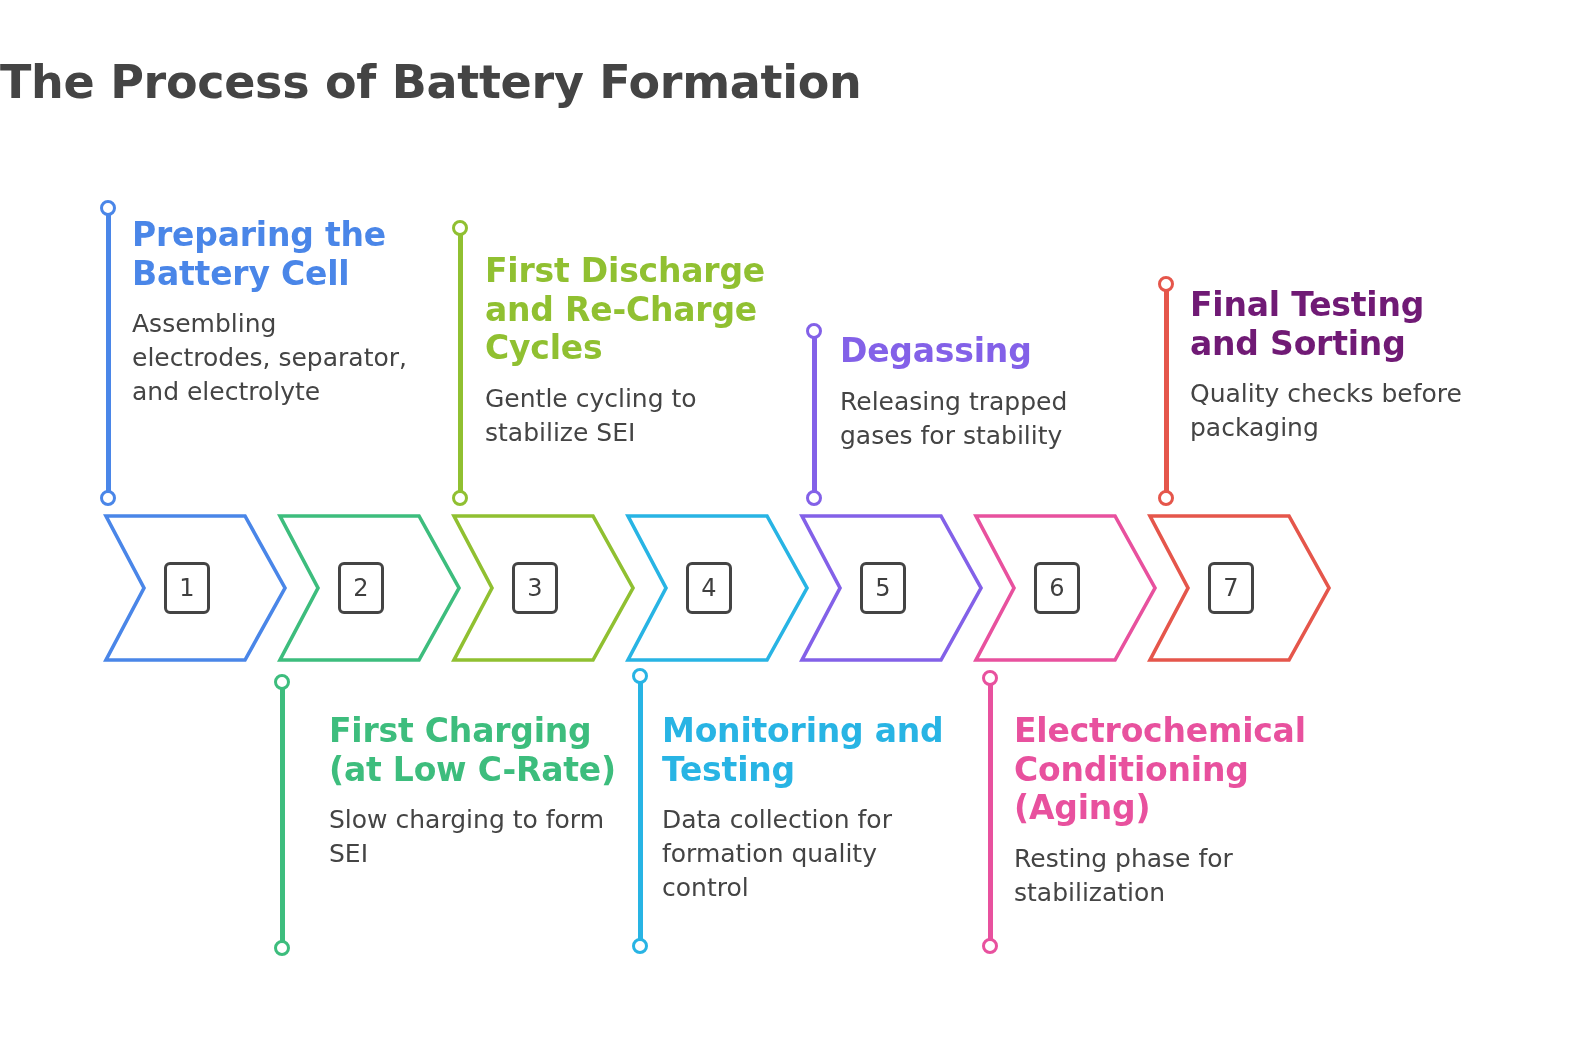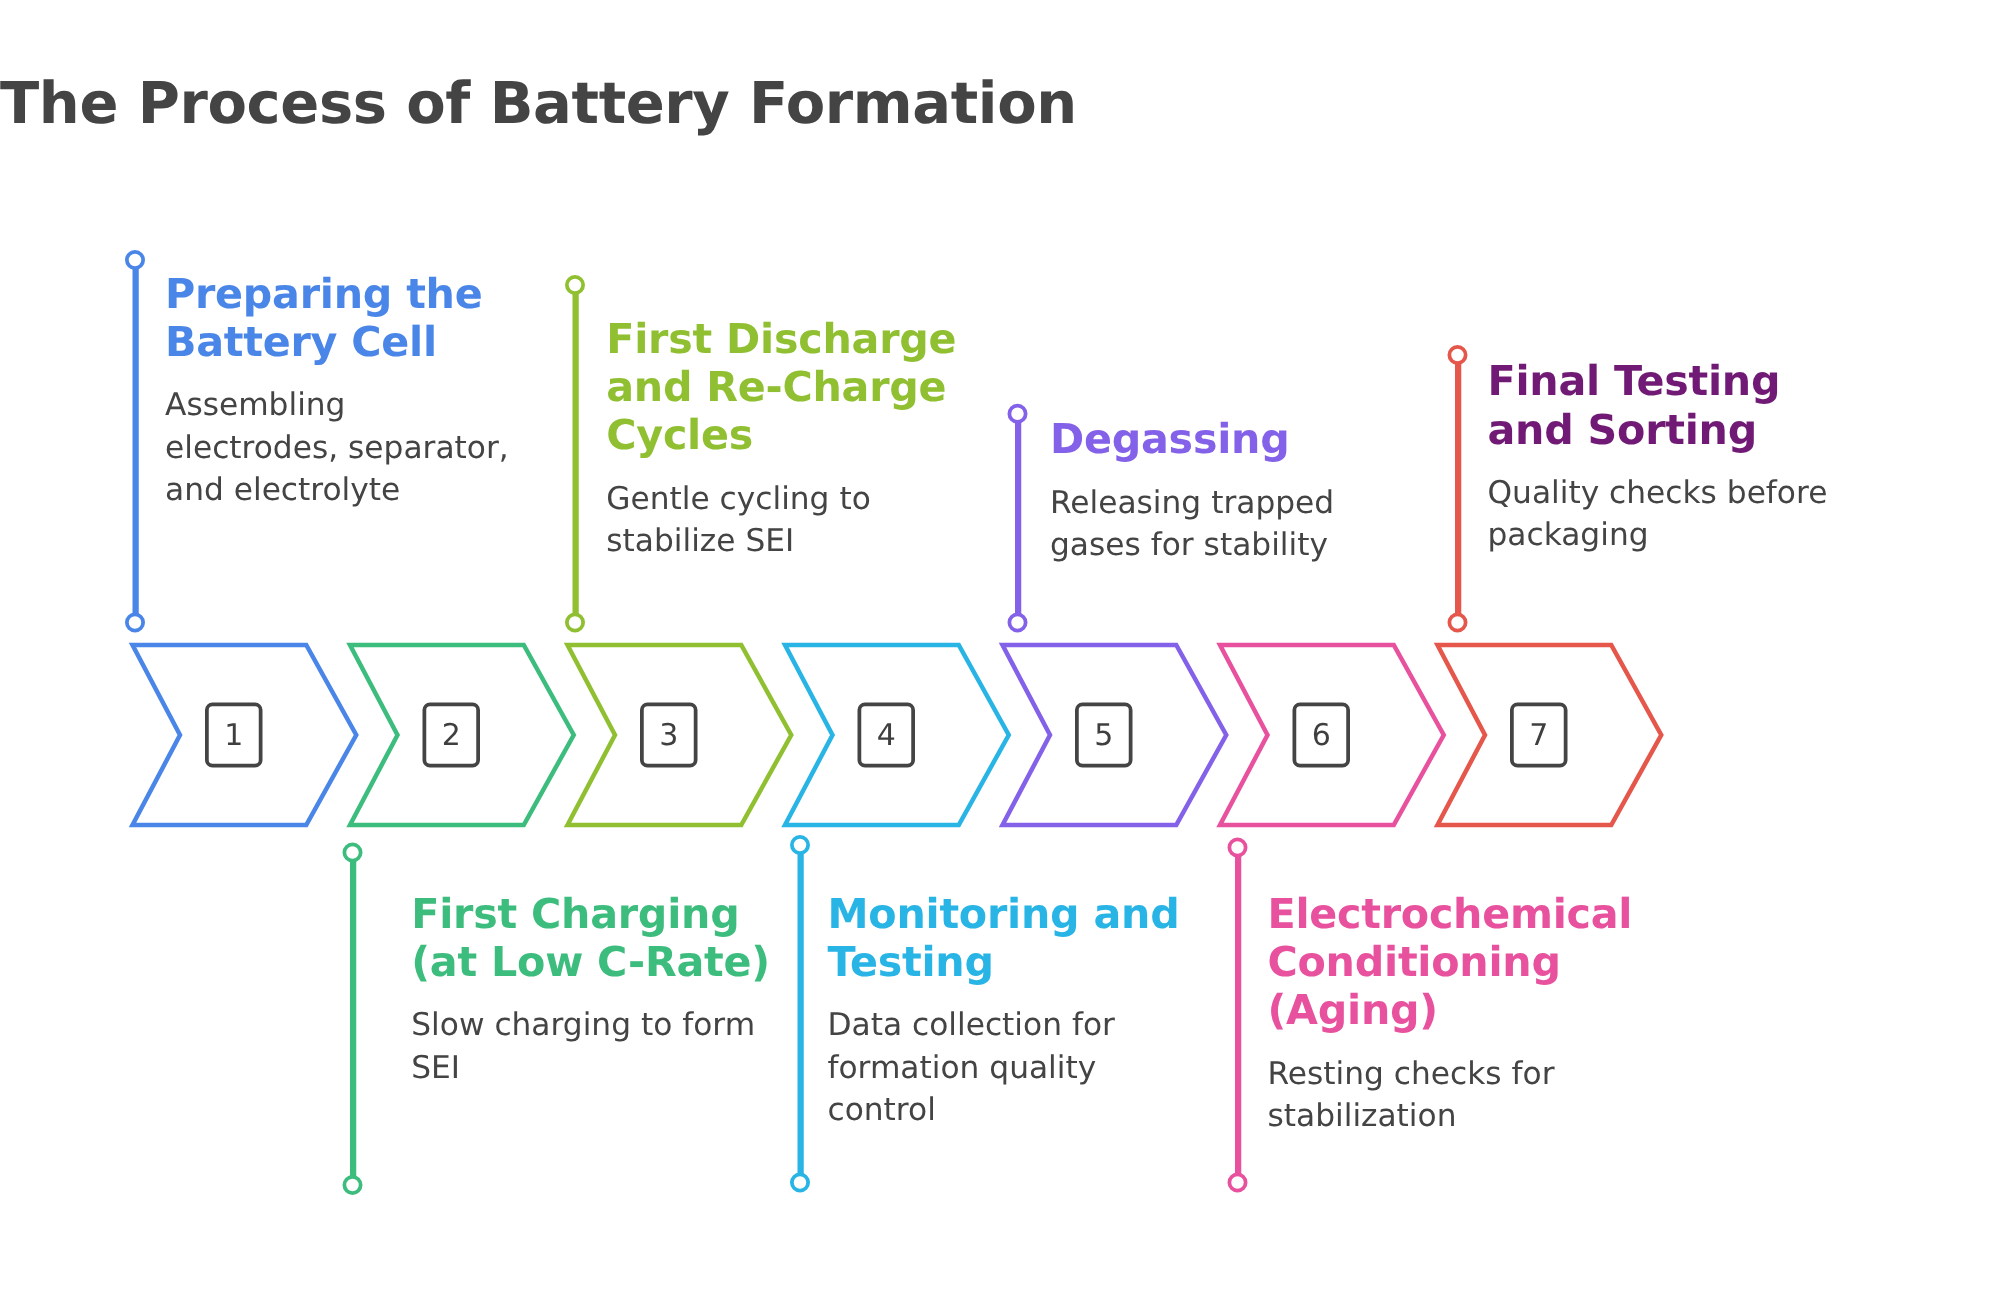--- a/index.html
+++ b/index.html
@@ -173,21 +173,21 @@
     <div class="block" style="left: 662px; top: 712px; width: 300px;">
       <h2 style="color: rgb(40, 180, 228);">Monitoring and Testing</h2>
       <p>Data collection for formation quality control</p>
     </div>
     <div class="block" style="left: 840px; top: 332px; width: 290px;">
       <h2 style="color: rgb(131, 97, 232);">Degassing</h2>
       <p>Releasing trapped gases for stability</p>
     </div>
     <div class="block" style="left: 1014px; top: 712px; width: 340px;">
       <h2 style="color: rgb(232, 81, 158);">Electrochemical Conditioning (Aging)</h2>
-      <p>Resting checks for stabilization</p>
+      <p>Resting phase for stabilization</p>
     </div>
     <div class="block" style="left: 1190px; top: 286px; width: 290px;">
       <h2 style="color: #701a75;">Final Testing and Sorting</h2>
       <p>Quality checks before packaging</p>
     </div>
   </div>
 
 <div class="chevron-row" id="chevron-row">
     <div class="chevron-wrap" style="left: 102px;">
       <svg viewBox="0 0 185 160">

